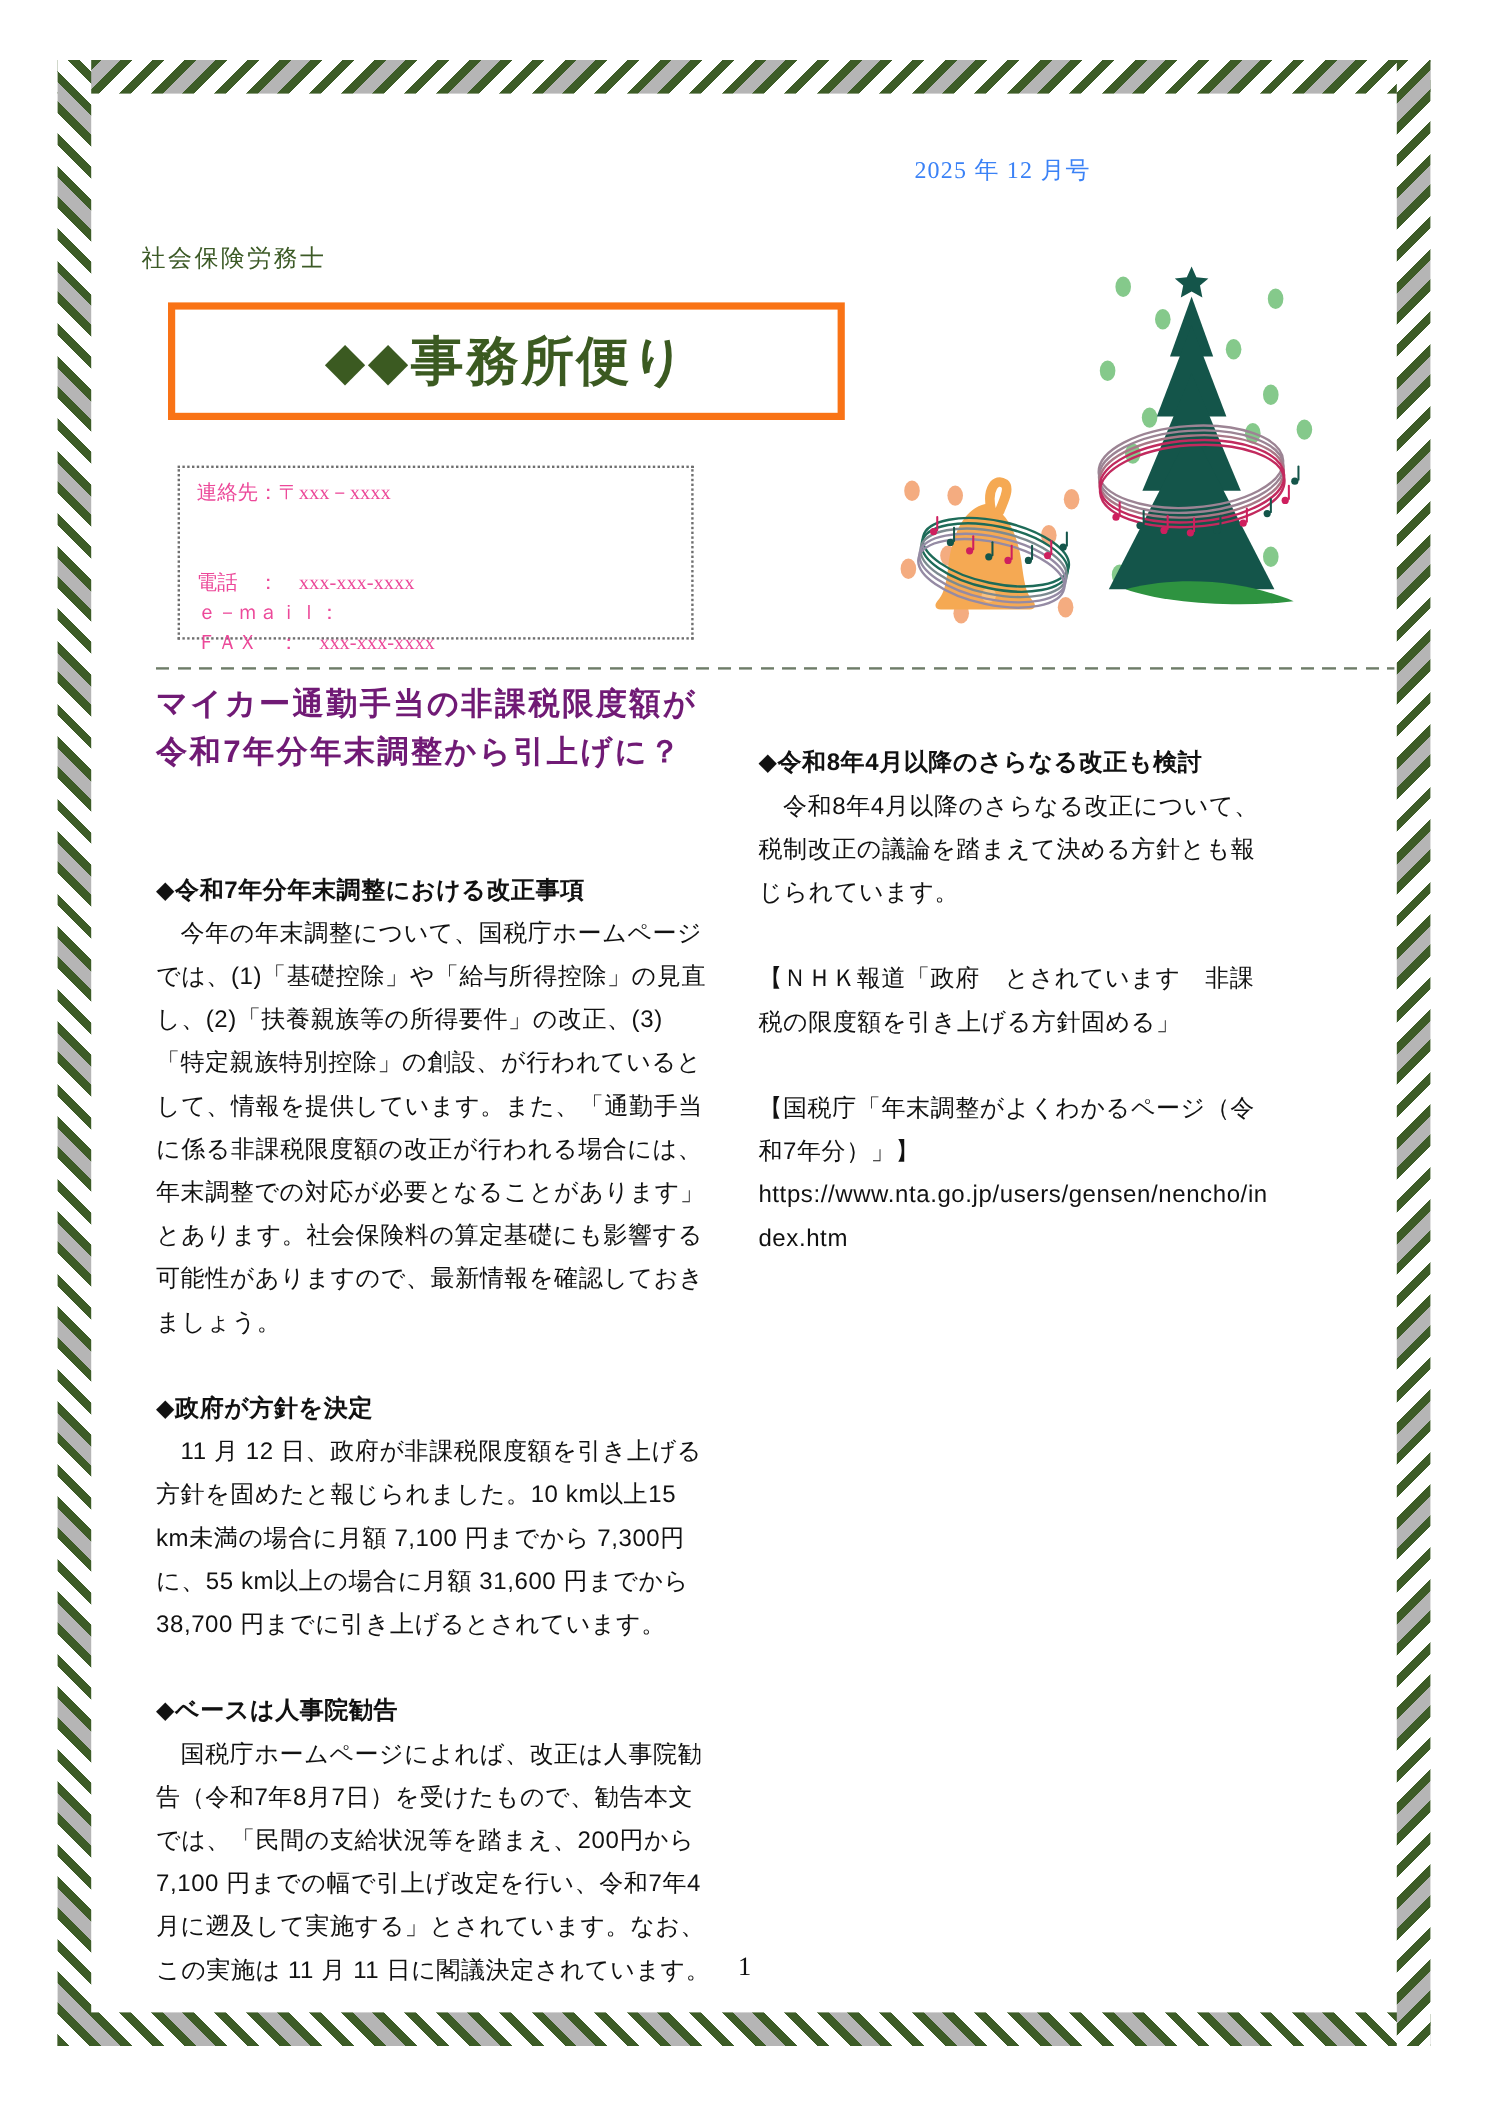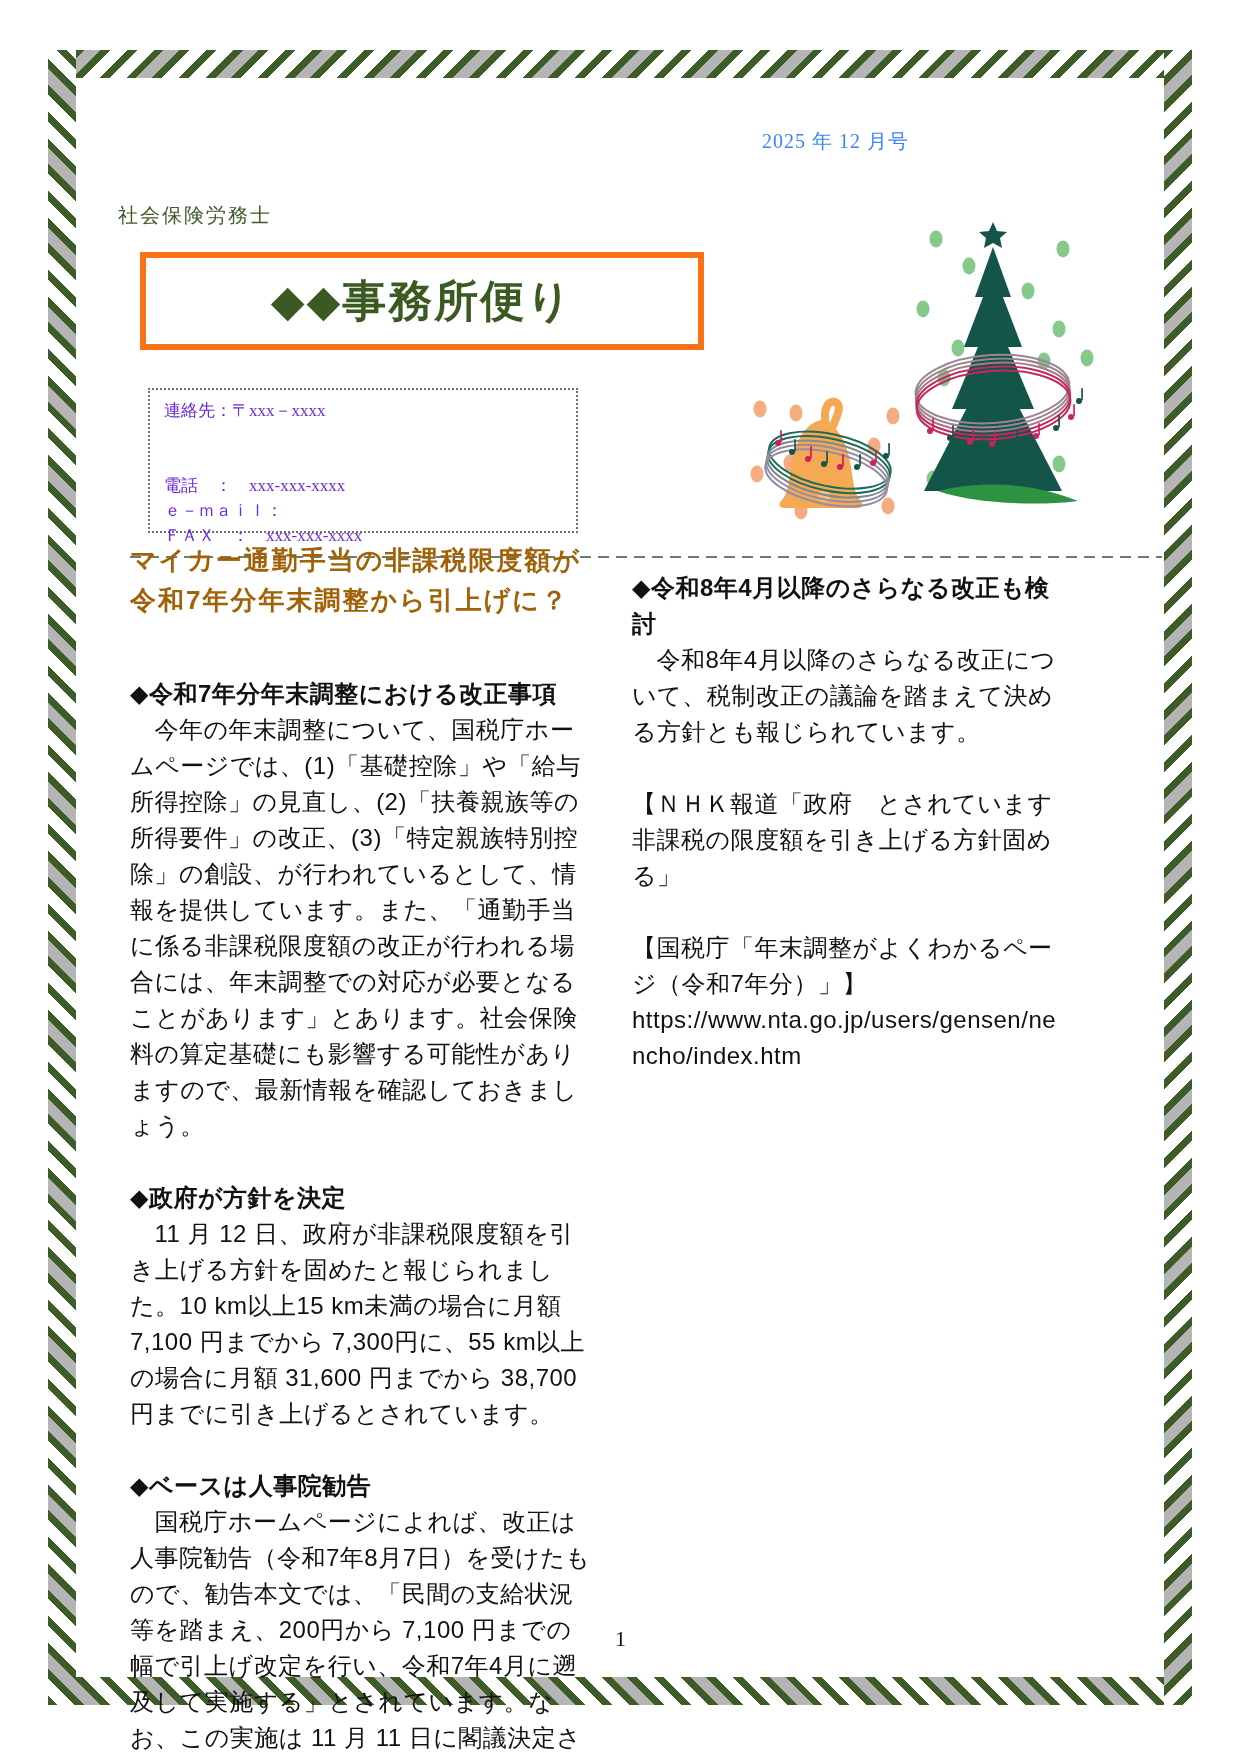--- a/index.html
+++ b/index.html
@@ -18,30 +18,30 @@
          font-size:20px;color:#3b82f6;letter-spacing:1px;}
   .profession{position:absolute;left:118px;top:202px;font-family:Liberation Mono, monospace;
          font-size:20px;color:#3c5a26;letter-spacing:2px;}
   .title-box{position:absolute;left:140px;top:252px;width:564px;height:98px;border:6px solid #f97316;
          box-sizing:border-box;display:flex;align-items:center;justify-content:center;}
   .title-text{font-family:"Liberation Serif","DejaVu Serif",serif;font-size:44px;font-weight:600;
          color:#3b5a21;letter-spacing:2px;white-space:nowrap;}
   
   .contact{position:absolute;left:148px;top:388px;width:430px;height:145px;border:2px dotted #6f6f6f;
          box-sizing:border-box;padding:8px 14px;font-family:"Liberation Serif","DejaVu Serif",serif;
-         font-size:17px;line-height:25px;color:#6d28d9;}
+         font-size:17px;line-height:25px;color:#ec4899;}
   .contact p{margin:0;}
   .contact .c-addr{margin-bottom:50px;}
   
   .sep{position:absolute;left:130px;top:556px;width:1032px;height:2px;
        background:repeating-linear-gradient(90deg,#6e7c68 0 11px,transparent 11px 18px);}
   
-  .headline{position:absolute;left:130px;top:540px;width:480px;font-size:26px;font-weight:bold;
-       color:#a16207;line-height:40px;letter-spacing:2px;}
-  .col{position:absolute;font-size:24px;line-height:36px;letter-spacing:0.5px;color:#111;}
+  .headline{position:absolute;left:130px;top:566px;width:480px;font-size:26px;font-weight:bold;
+       color:#701a75;line-height:40px;letter-spacing:2px;}
+  .col{position:absolute;font-size:20px;line-height:36px;letter-spacing:0.5px;color:#111;margin-top:48px;}
   .col p{margin:0;}
   .col .h{font-weight:bold;}
   .col .m{margin-top:36px;}
   .col-left{left:130px;top:676px;width:462px;}
   .col-right{left:632px;top:570px;width:428px;}
   .url{word-break:break-all;}
   
   .illus{position:absolute;left:690px;top:195px;width:420px;height:330px;}
   
   .pageno{position:absolute;left:0;top:1626px;width:1241px;text-align:center;

